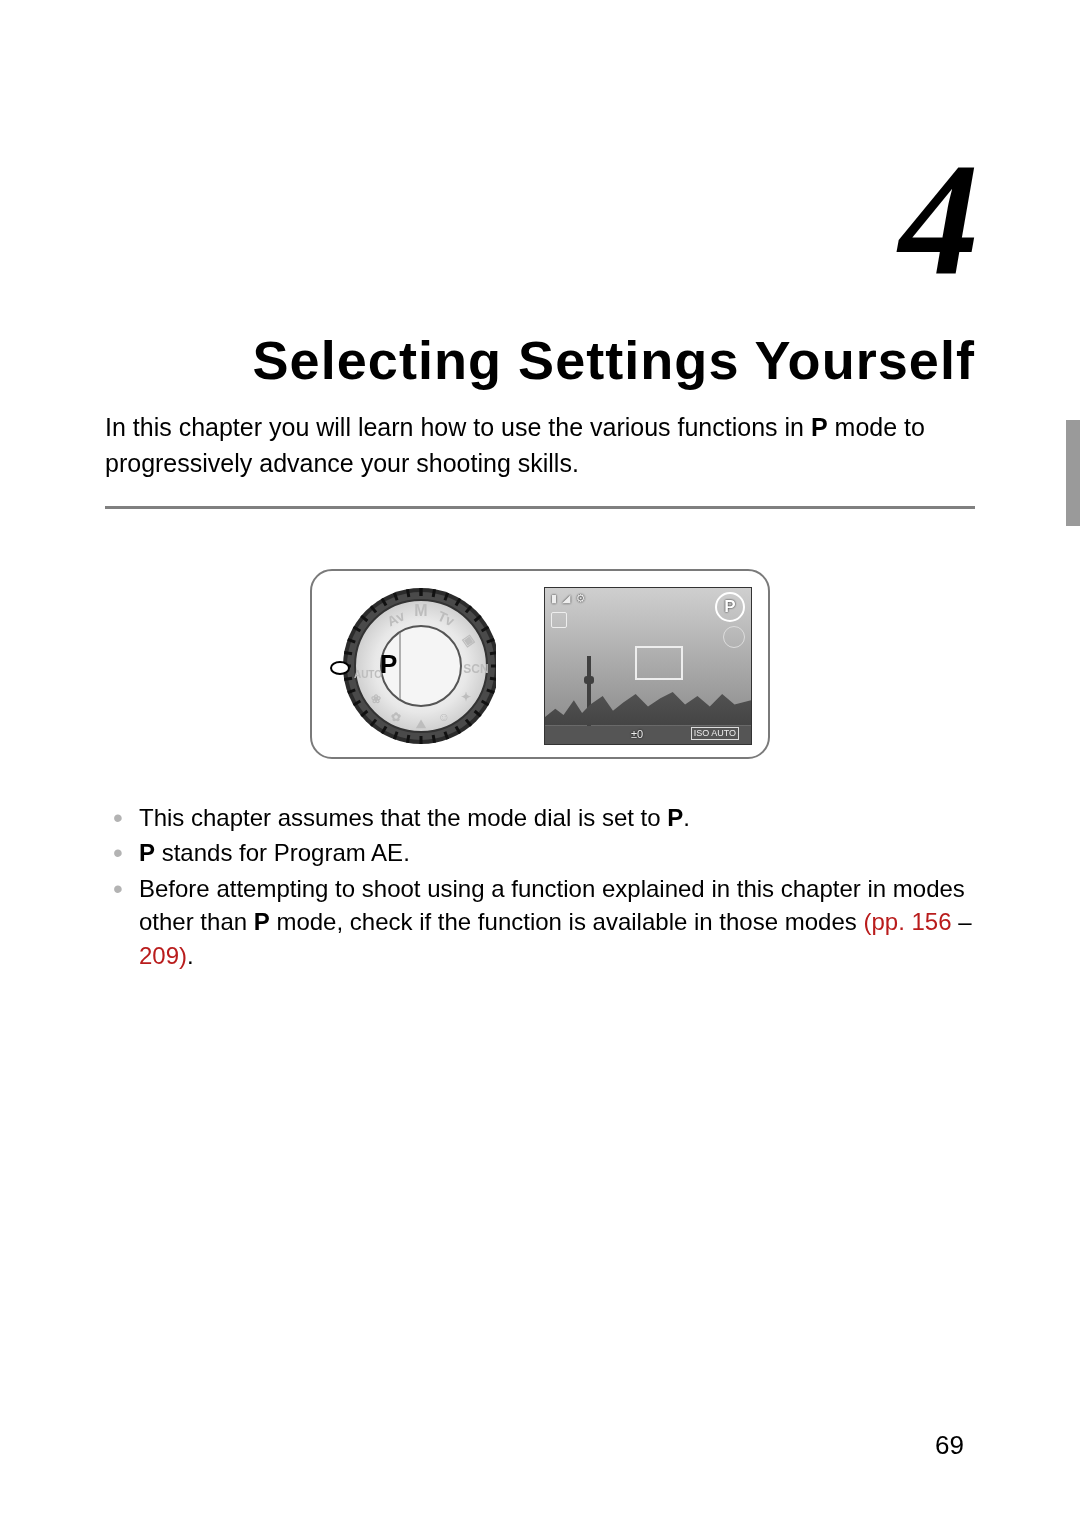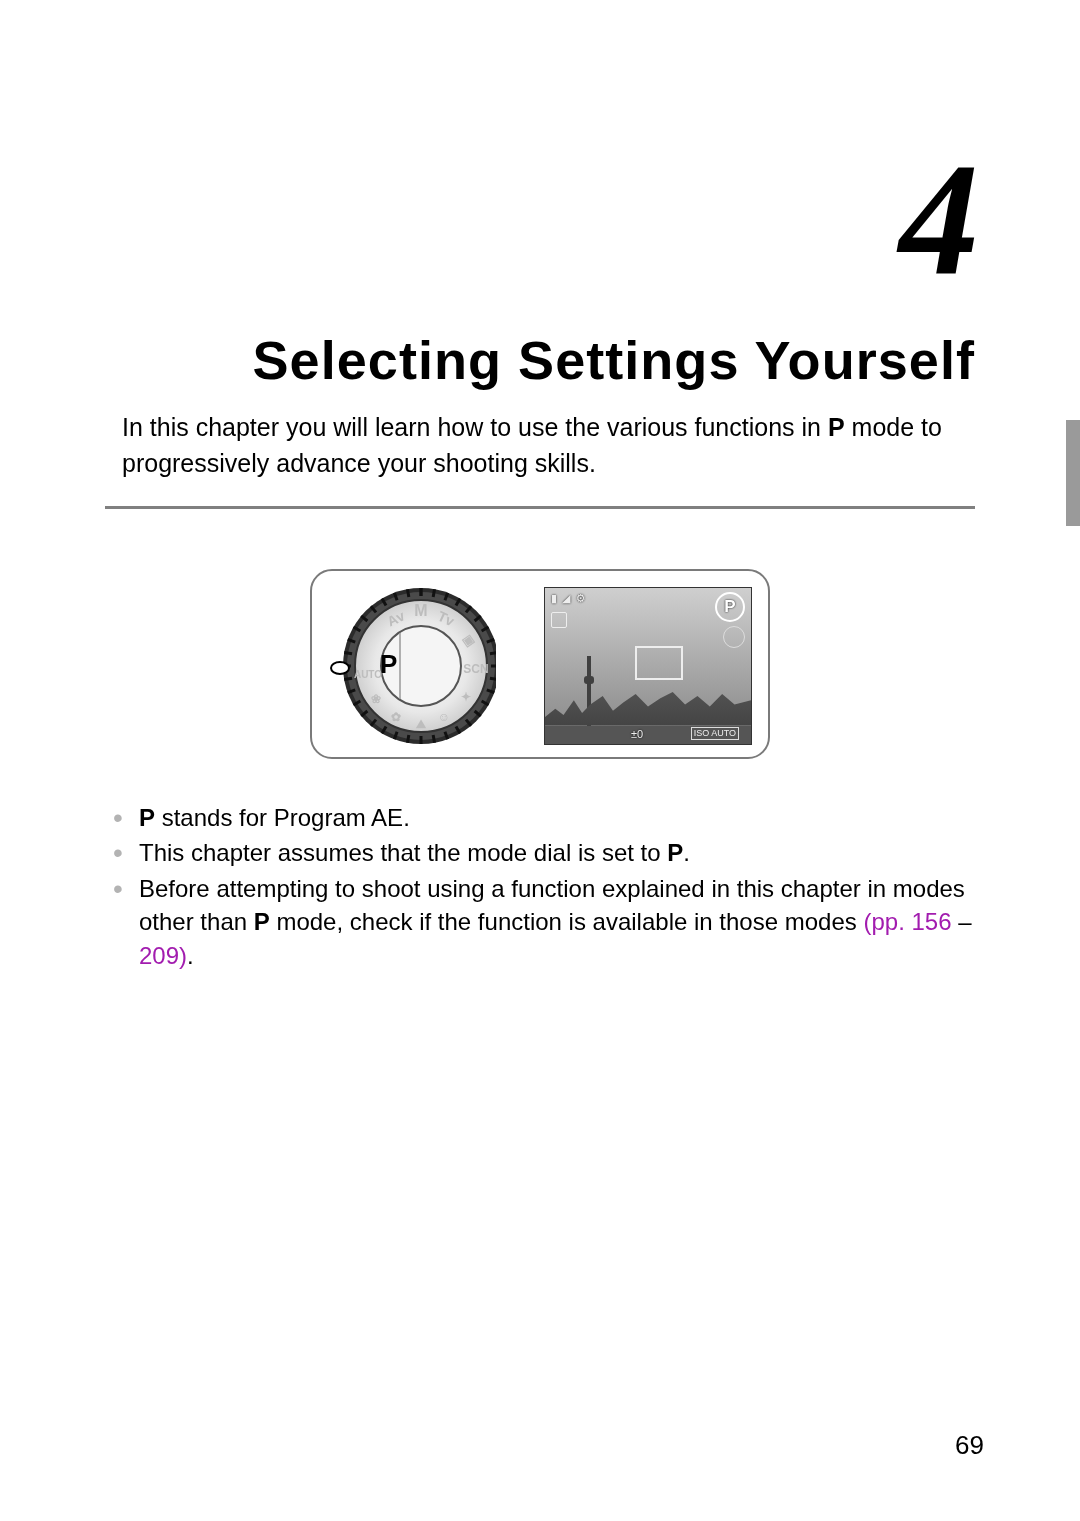--- a/index.html
+++ b/index.html
@@ -36,21 +36,21 @@
     font-size: 53px;
     letter-spacing: 1px;
     text-align: right;
     margin: 10px 0 18px 0;
     transform: scaleX(1.02);
     transform-origin: right;
   }
   .intro {
     font-size: 25px;
     line-height: 1.45;
-    margin: 0 0 24px 17px;
+    margin: 0 0 24px 0;
   }
   .intro .p-icon, .bullets .p-icon {
     font-weight: 900;
     font-family: Arial, Helvetica, sans-serif;
   }
   hr.rule {
     border: none;
     border-top: 3px solid #808080;
     margin: 0 0 60px 0;
   }
@@ -161,25 +161,25 @@
   }
   ul.bullets > li::before {
     content: "•";
     position: absolute;
     left: 2px;
     top: 0;
     color: #b3b3b3;
     font-size: 28px;
     line-height: 1.2;
   }
-  .link { color: #a21caf; }
+  .link { color: #b91c1c; }
   .page-number {
     position: absolute;
     bottom: 60px;
-    right: 96px;
+    right: 116px;
     font-size: 26px;
   }
   .p-icon {
     display: inline-block;
     font-weight: 900;
     font-size: 1em;
   }
 </style>
 </head>
 <body>
@@ -300,24 +300,24 @@
         <div class="p-circle">P</div>
         <div class="osd-right2"></div>
         <div class="osd-bottom-l">±0</div>
         <div class="osd-bottom-r">ISO AUTO</div>
       </div>
     </div>
   </div>
 
   <ul class="bullets">
     <li>
-      <span class="p-icon">P</span><span> stands for Program AE.</span>
+      <span>This chapter assumes that the mode dial is set to </span><span class="p-icon">P</span><span>.</span>
     </li>
     <li>
-      <span>This chapter assumes that the mode dial is set to </span><span class="p-icon">P</span><span>.</span>
+      <span class="p-icon">P</span><span> stands for Program AE.</span>
     </li>
     <li>
       <span>Before attempting to shoot using a function explained in this chapter in modes other than </span><span class="p-icon">P</span><span> mode, check if the function is available in those modes </span><span class="link">(pp. 156</span><span> – </span><span class="link">209)</span><span>.</span>
     </li>
   </ul>
 
   <div class="page-number">69</div>
 </div>
 
 </body></html>

